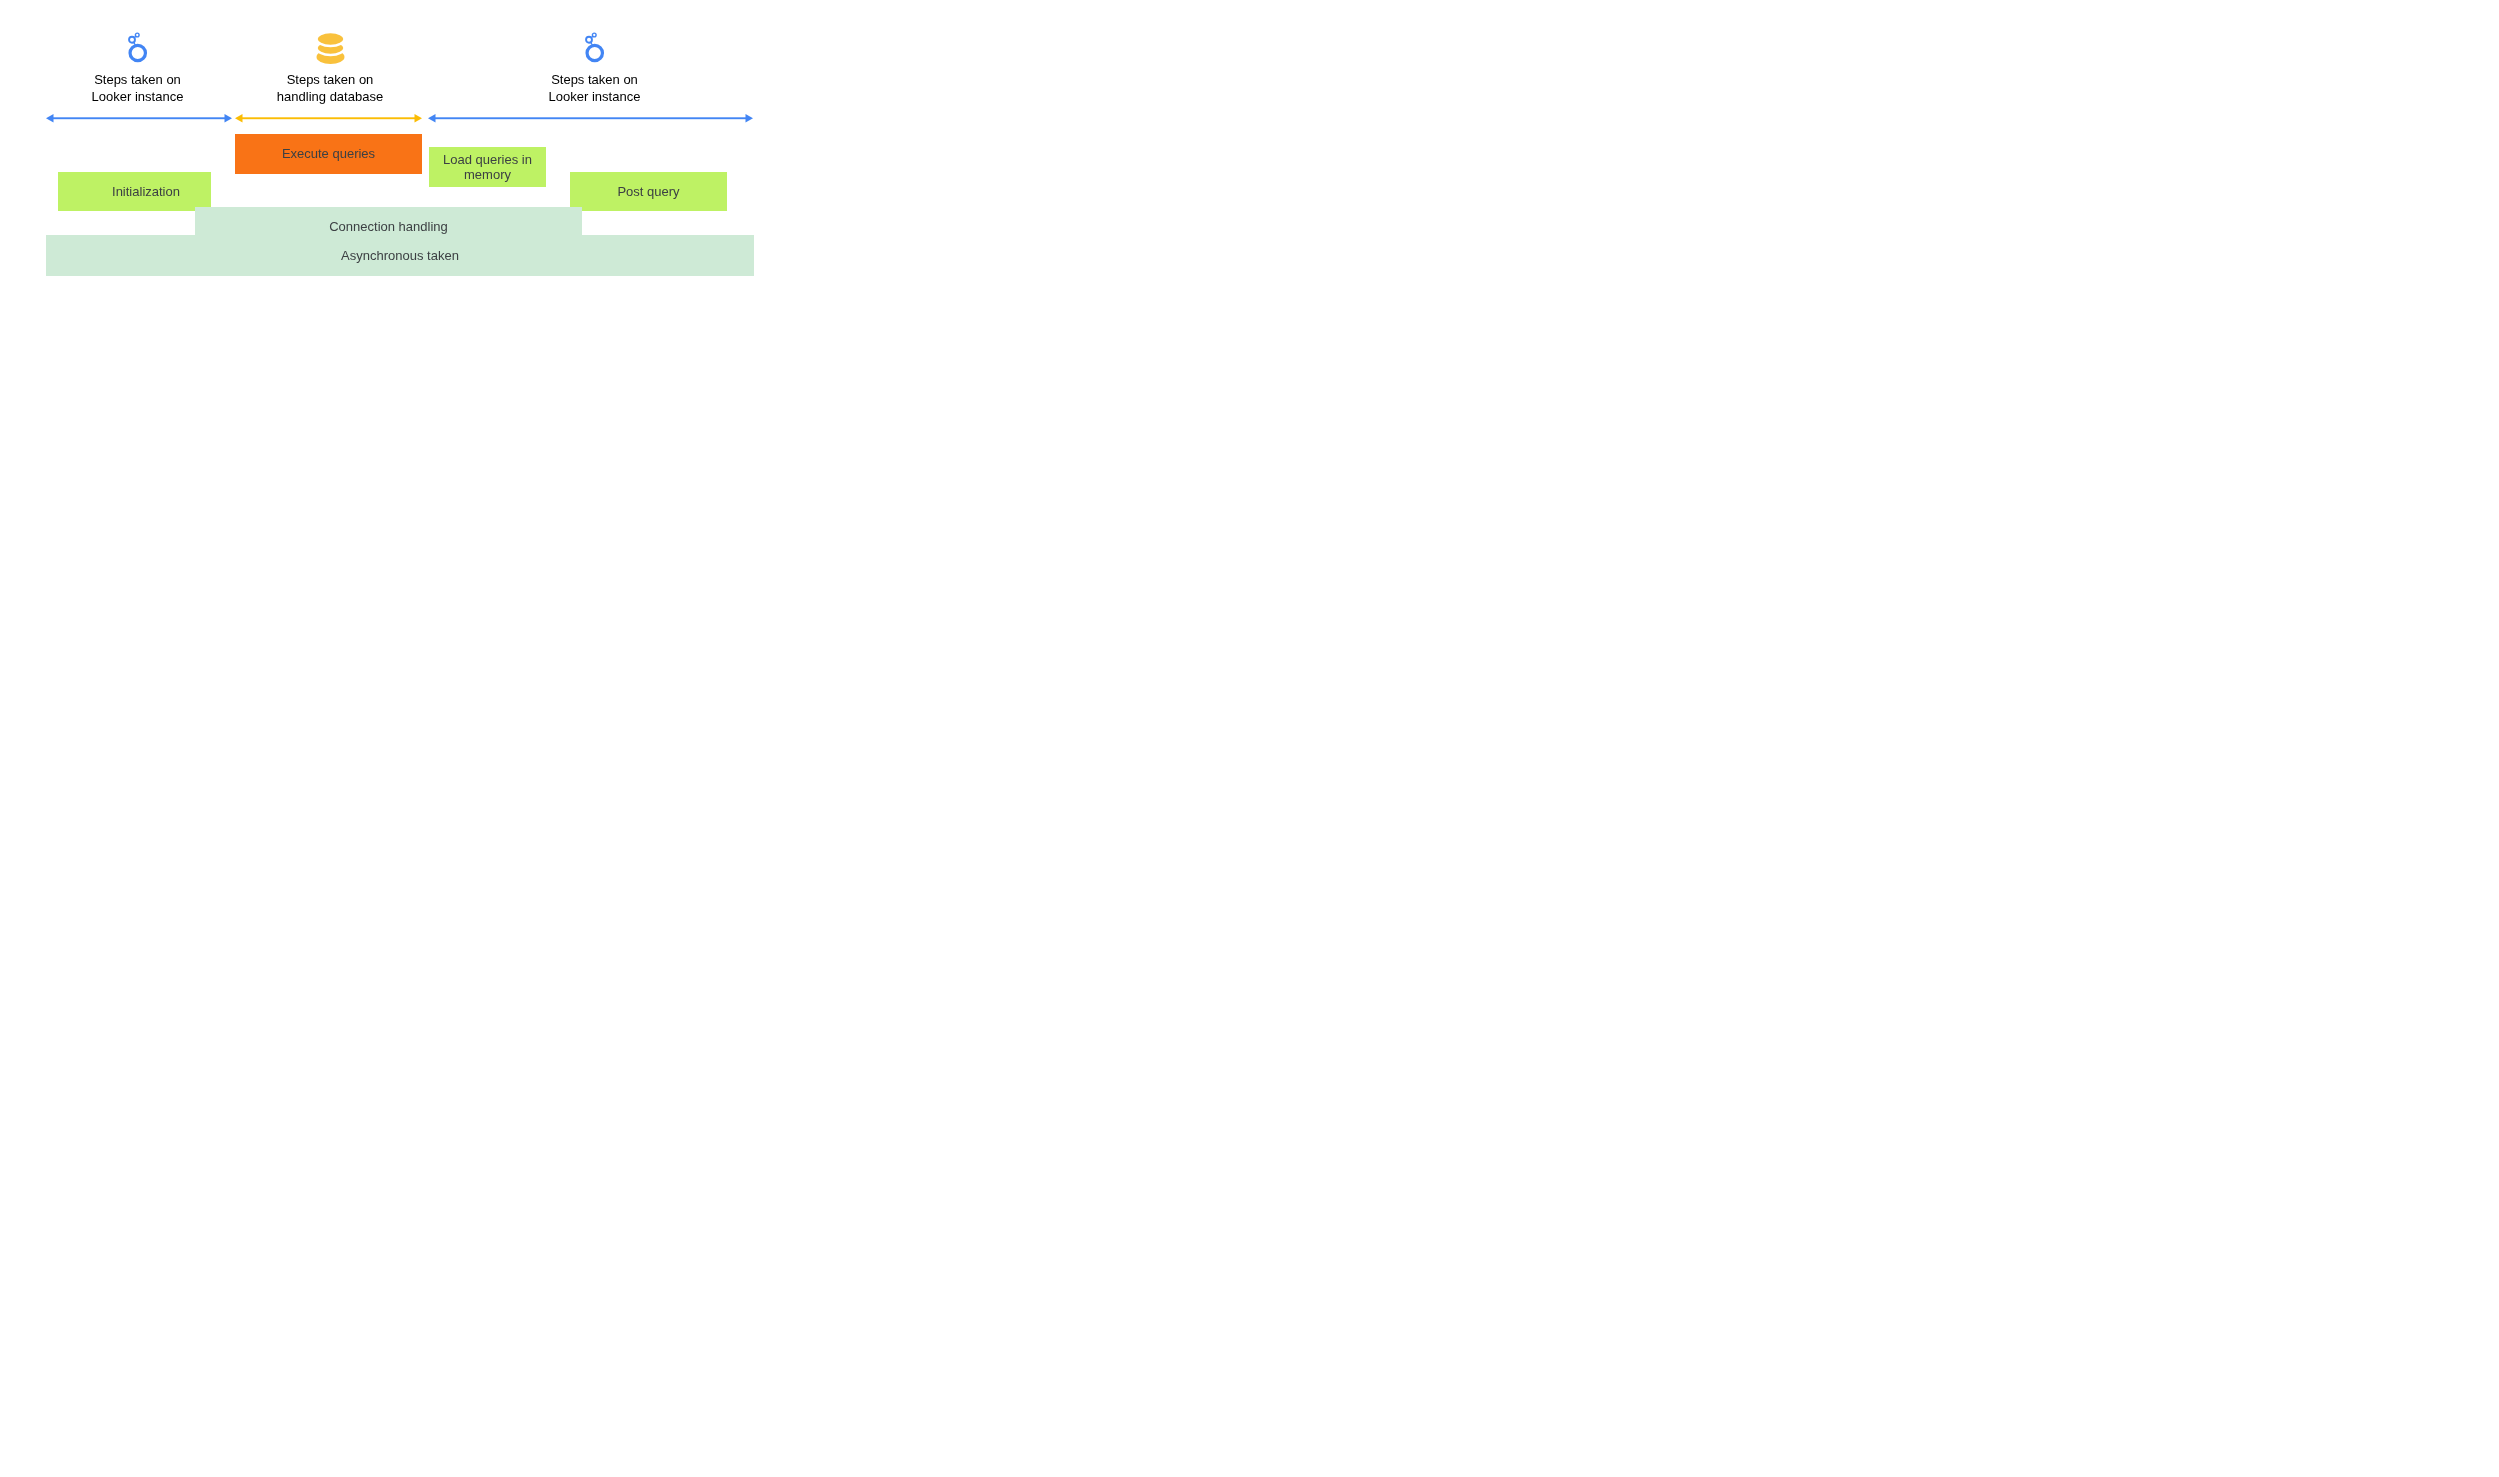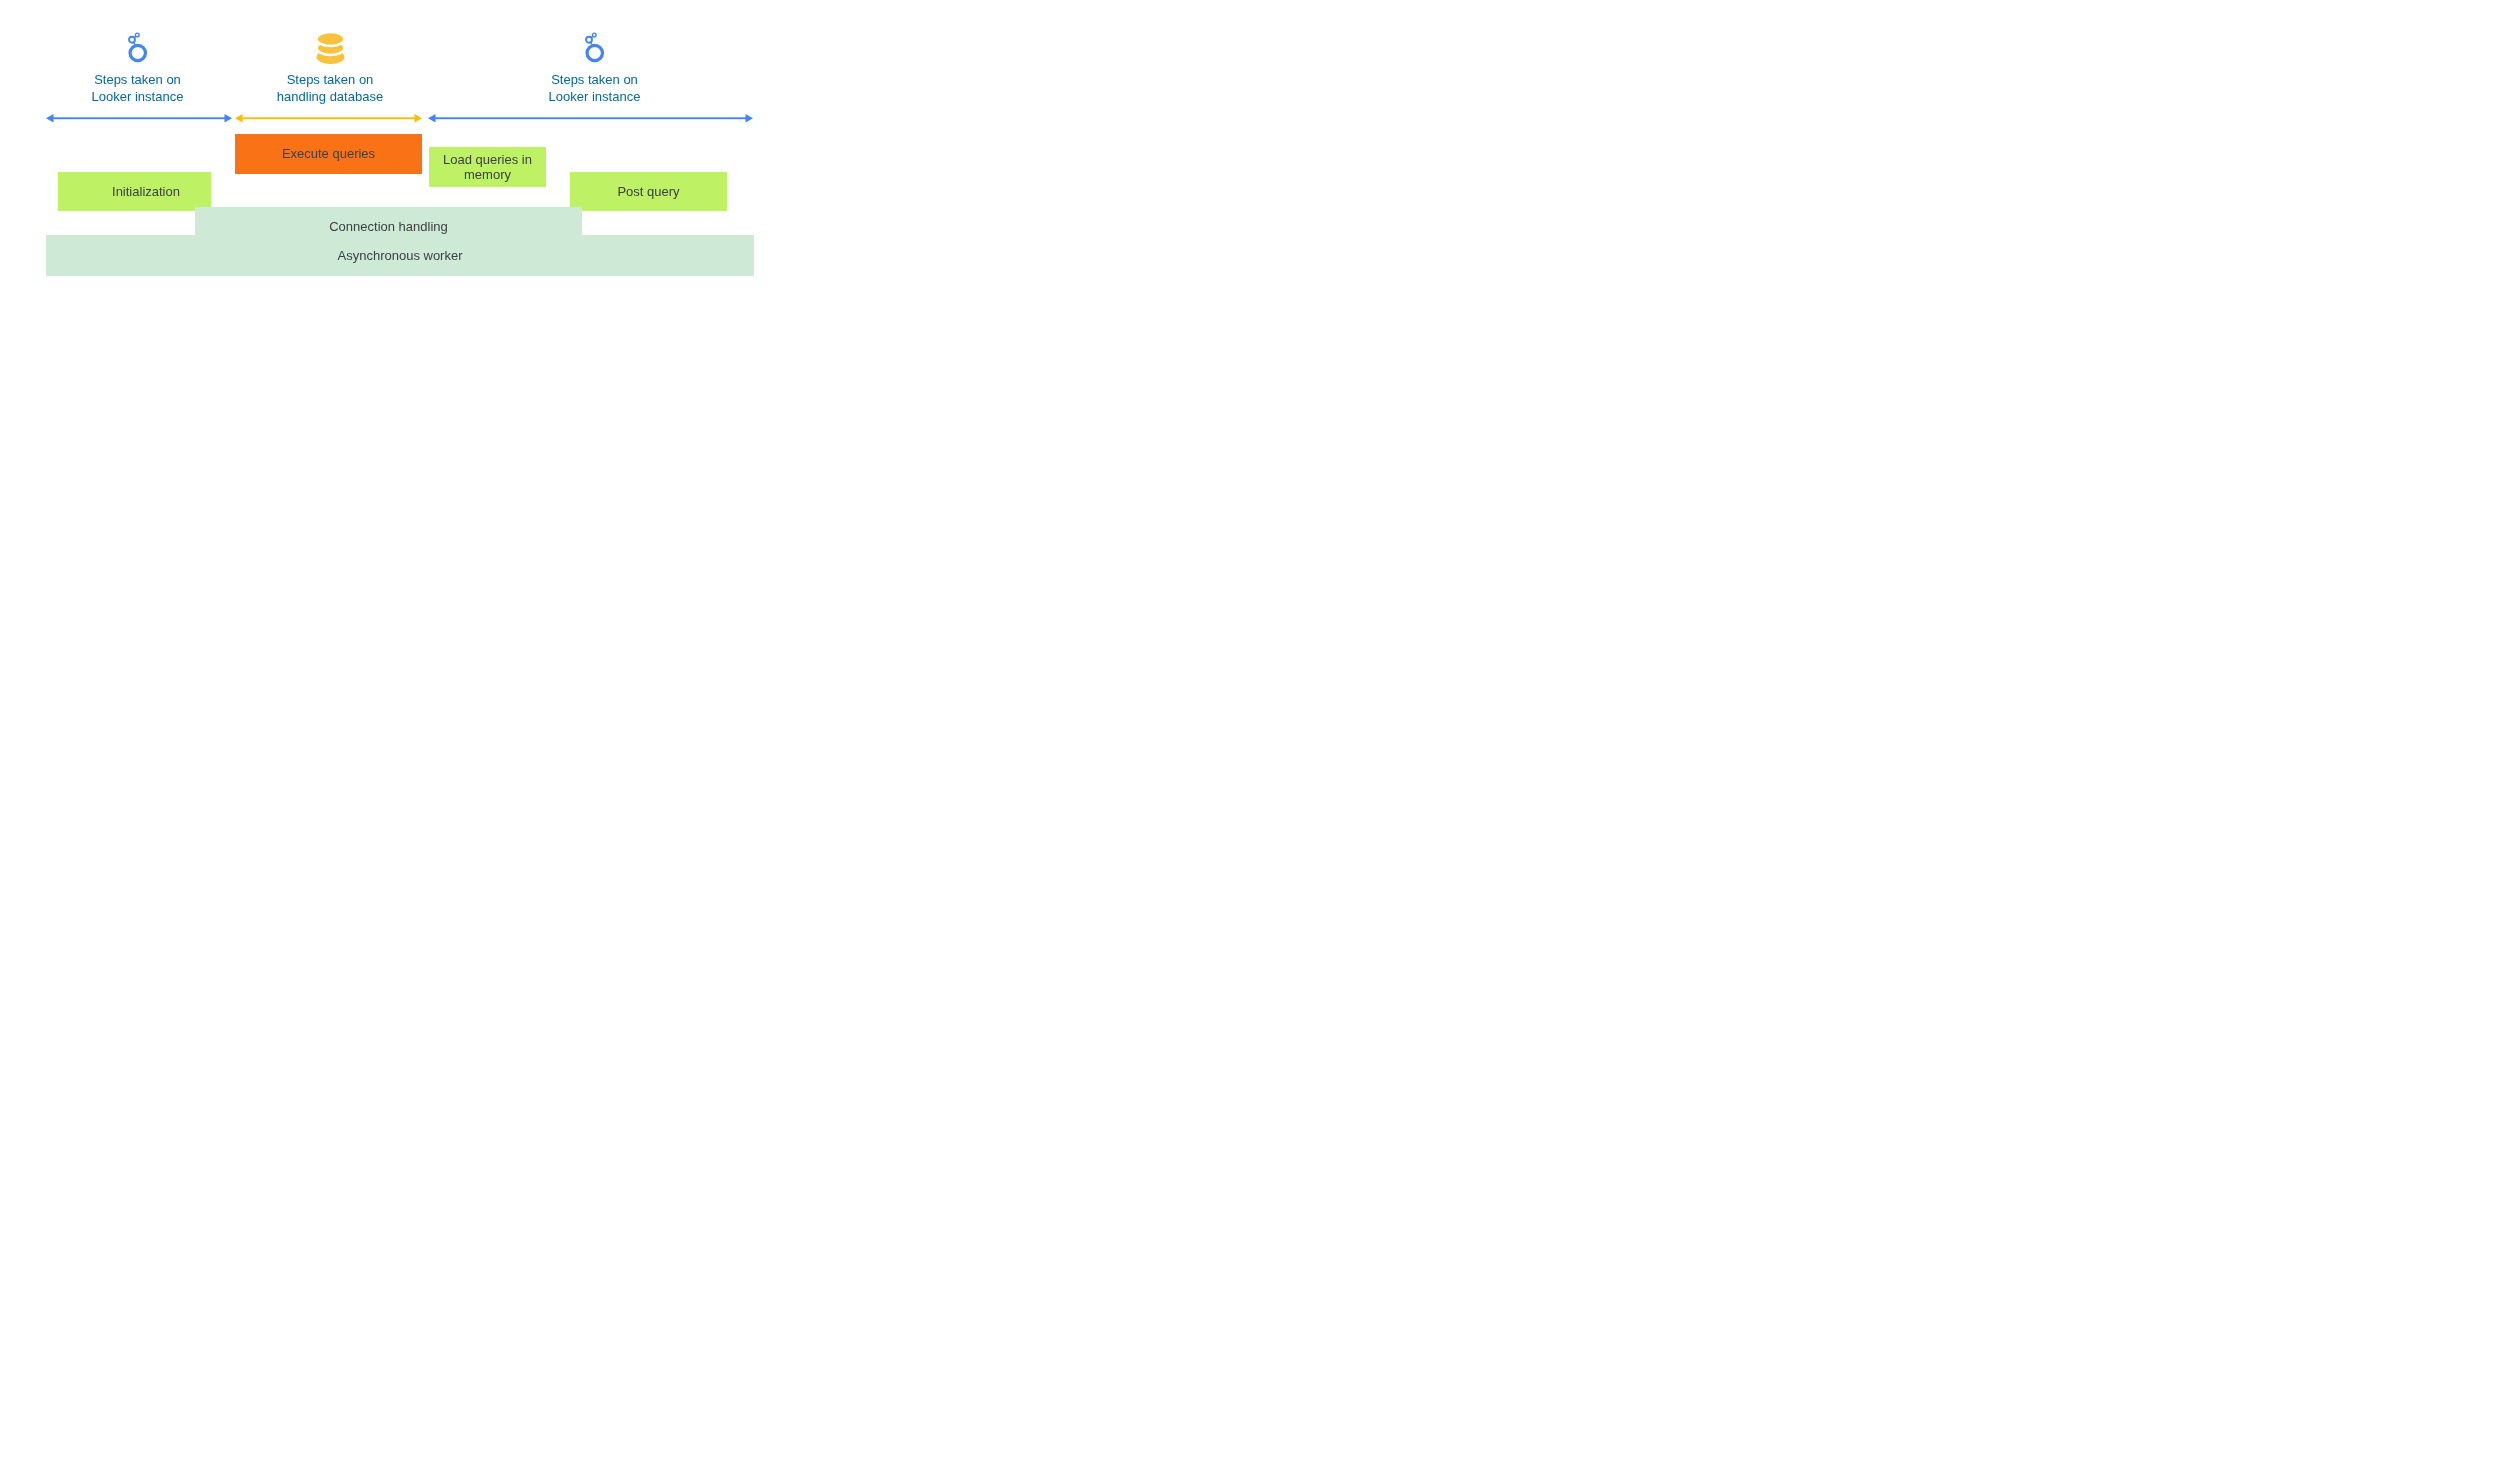--- a/index.html
+++ b/index.html
@@ -18,21 +18,21 @@
     display: flex;
     flex-direction: column;
     align-items: center;
   }
   .icon-wrap { height: 33px; display: flex; align-items: flex-start; justify-content: center; }
   .header-text {
     margin-top: 7px;
     font-size: 13px;
     line-height: 16.5px;
     text-align: center;
-    color: #0369a1;
+    color: #000000;
     white-space: nowrap;
   }
   .arrow { position: absolute; top: 114px; height: 8.5px; }
   .pbox {
     position: absolute;
     display: flex;
     align-items: center;
     justify-content: center;
     text-align: center;
     font-size: 13px;
@@ -141,17 +141,17 @@
 
   <div class="pbox box-blue" id="box-post">
     <span>Post query</span>
   </div>
 
   <div class="pbox box-green" id="box-connection">
     <span>Connection handling</span>
   </div>
 
   <div class="pbox box-green" id="box-async">
-    <span>Asynchronous worker</span>
+    <span>Asynchronous taken</span>
   </div>
 
 </div>
 
 
 </body></html>

